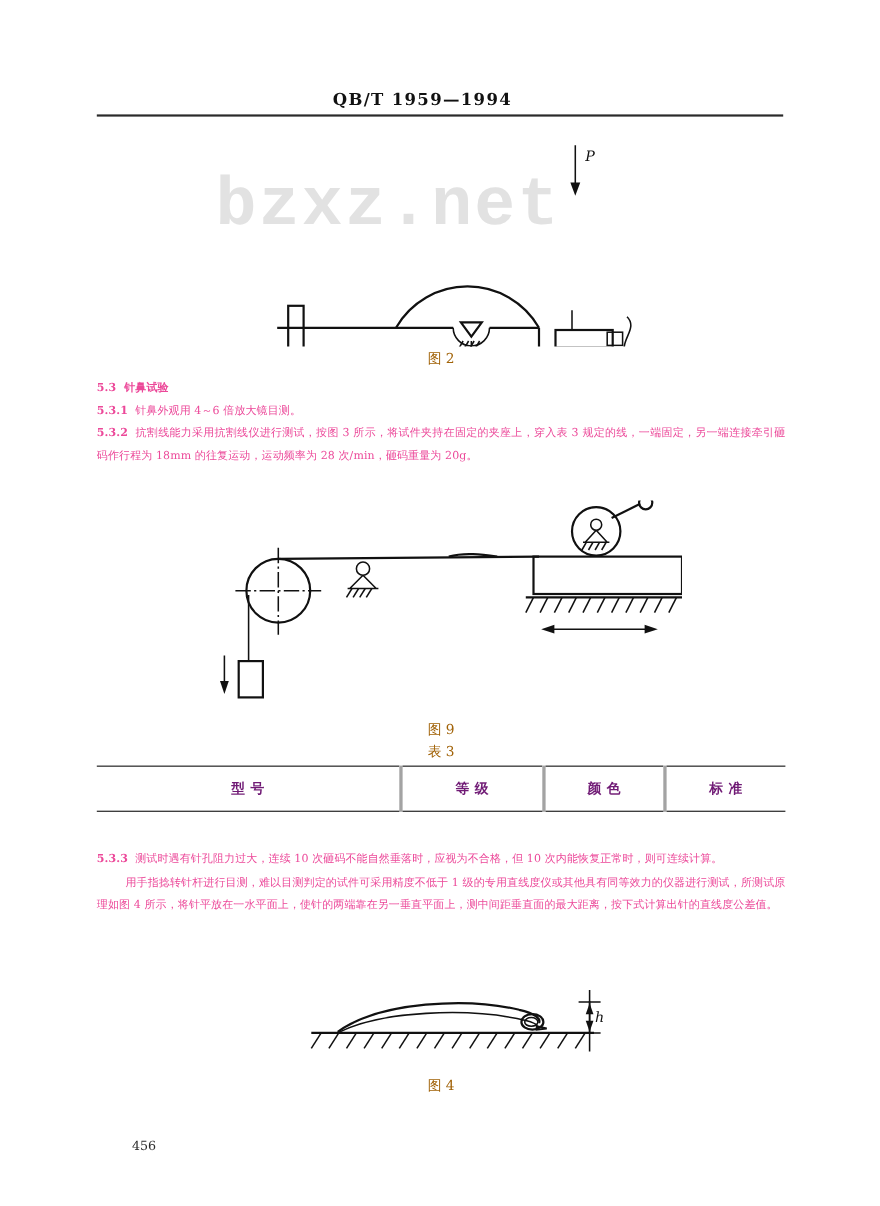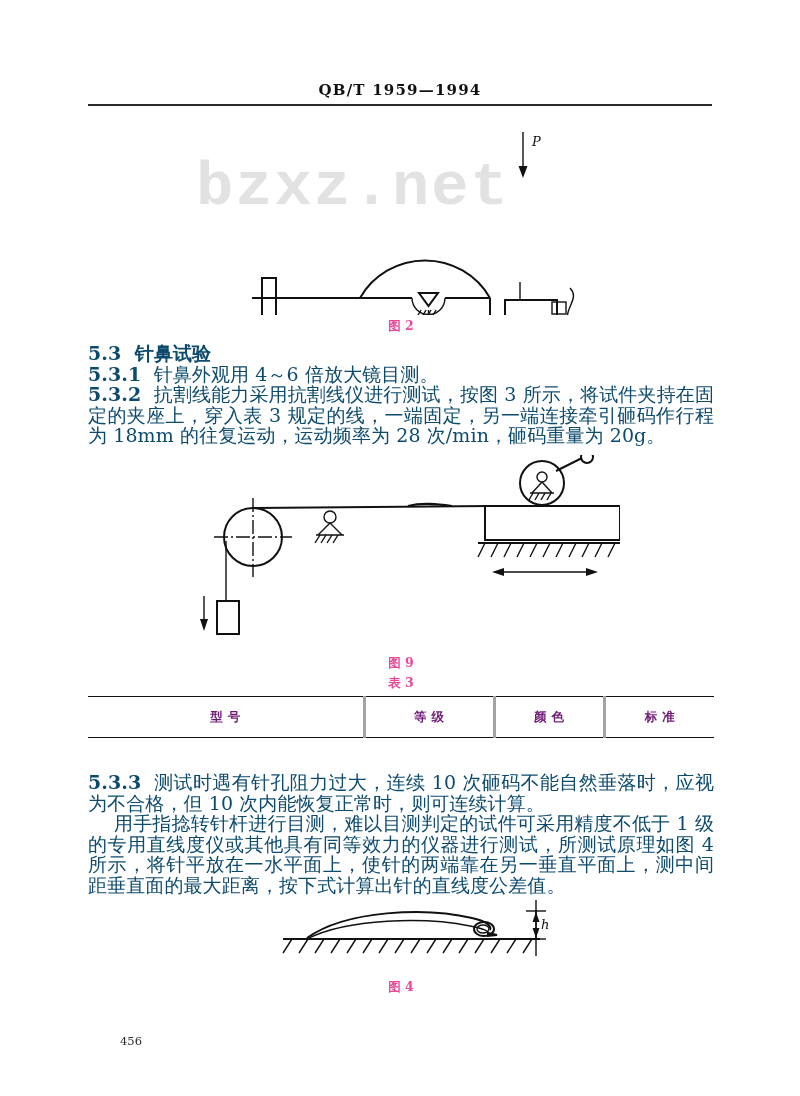--- a/index.html
+++ b/index.html
@@ -20,21 +20,21 @@
     position: absolute;
     inset: 0;
     width: 800px;
     height: 1096px;
   }
 
   
   .doc-header {
     position: absolute;
     top: 80px;
-    left: 88px;
+    left: 72px;
     width: 624px;
     text-align: center;
   }
   .doc-header .num {
     font-family: "DejaVu Serif", "Liberation Serif", serif;
     font-weight: bold;
     font-size: 15px;
     letter-spacing: 1.2px;
     color: #111;
   }
@@ -65,37 +65,37 @@
   
   .figure {
     position: absolute;
     z-index: 2;
   }
   .fig-caption {
     position: absolute;
     text-align: center;
     font-family: "DejaVu Serif", "Liberation Serif", serif;
     font-size: 12.5px;
-    font-weight: bold;
-    color: #ec4899;
+    font-weight: normal;
+    color: #a16207;
     z-index: 3;
   }
 
   
   .textblock {
     position: absolute;
     left: 88px;
     width: 626px;
     z-index: 3;
   }
   .para {
     font-family: "DejaVu Serif", "Liberation Serif", serif;
-    font-size: 19px;
+    font-size: 10px;
     line-height: 20.5px;
-    color: #0c4a6e;
+    color: #ec4899;
     text-align: justify;
     margin: 0;
     letter-spacing: 0.1px;
   }
   .para.heading {
     font-weight: bold;
   }
   .lbl {
     font-family: "DejaVu Serif", "Liberation Serif", serif;
     font-weight: bold;

